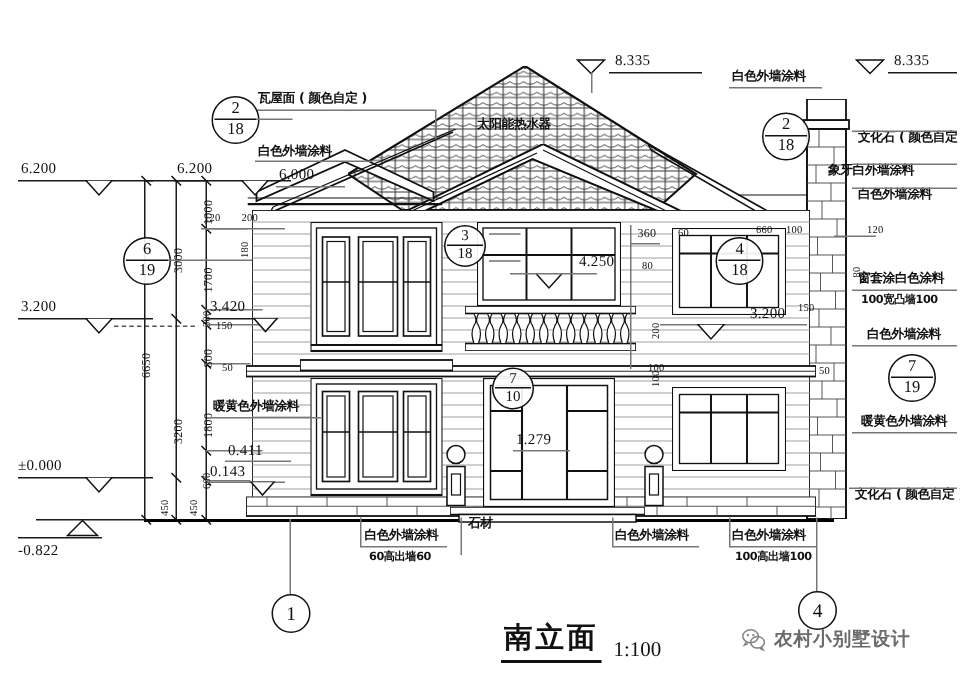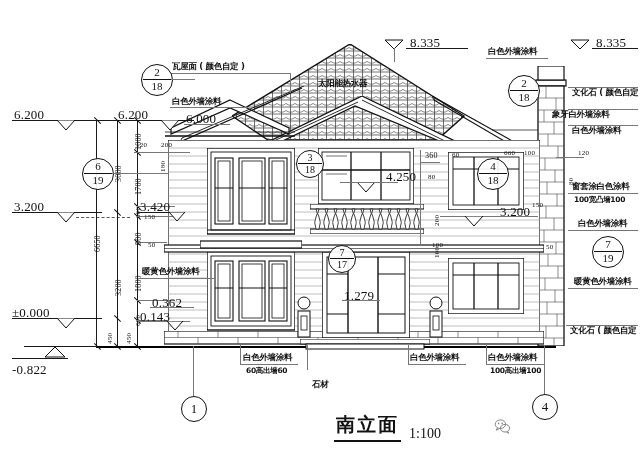--- a/index.html
+++ b/index.html
@@ -10,21 +10,21 @@
   
   .hl{position:absolute;height:0;border-top:1px solid #1a1a1a;}
   .vl{position:absolute;width:0;border-left:1px solid #1a1a1a;}
   .hl.hair{border-top:1px solid #777;}
   .vl.hair{border-left:1px solid #777;}
   .hl.thick{border-top:2px solid #000;}
   .hl.dash{border-top:1px dashed #555;}
   
   .t{position:absolute;white-space:nowrap;line-height:1;color:#111;
      font-family:"Liberation Serif","DejaVu Serif",serif;}
-  .num{font-size:13px;letter-spacing:.2px;}
+  .num{font-size:10px;letter-spacing:.2px;}
   .num.sm{font-size:8px;}
   .num.xs{font-size:7px;}
   .cn{font-size:8.5px;font-family:"DejaVu Sans","Liberation Sans",sans-serif;
       font-weight:700;letter-spacing:-.3px;}
   .cn.xs{font-size:7.5px;}
   .vtext{transform-origin:0 0;transform:rotate(-90deg);}
   .tri{position:absolute;}
   .tri svg{display:block;}
   
   .bub{position:absolute;width:30px;height:30px;border:1.3px solid #111;
@@ -400,21 +400,21 @@
   <div class="t num xs" style="left:148px;top:242px;">50</div>
   <div class="tri" style="left:168px;top:212px;">
     <svg width="18" height="10">
         <path d="M1 0 L17 0 L9 9 Z" fill="#fff" stroke="#111" stroke-width="1"></path>
       </svg>
   </div>
 
   <div class="t cn" style="left:142px;top:267px;">暖黄色外墙涂料</div>
   <div class="hl hair" style="left:140px;top:278px;width:74px;"></div>
 
-  <div class="t num" style="left:152px;top:296px;">0.362</div>
+  <div class="t num" style="left:152px;top:296px;">0.411</div>
   <div class="hl hair" style="left:150px;top:307px;width:44px;"></div>
   <div class="t num" style="left:140px;top:310px;">0.143</div>
   <div class="hl hair" style="left:138px;top:321px;width:52px;"></div>
   <div class="tri" style="left:166px;top:321px;">
     <svg width="18" height="10">
         <path d="M1 0 L17 0 L9 9 Z" fill="#fff" stroke="#111" stroke-width="1"></path>
       </svg>
   </div>
 
   <div class="bub sm" style="left:296px;top:150px;">
@@ -427,21 +427,21 @@
   <div class="tri" style="left:356px;top:182px;">
     <svg width="20" height="11">
         <path d="M1 0 L19 0 L10 10 Z" fill="#fff" stroke="#111" stroke-width="1"></path>
       </svg>
   </div>
   <div class="hl hair" style="left:340px;top:182px;width:58px;"></div>
 
   <div class="bub sm" style="left:328px;top:245px;">
     <div class="bar"></div>
     <div class="up">7</div>
-    <div class="dn">17</div>
+    <div class="dn">10</div>
   </div>
   <div class="t num" style="left:344px;top:289px;">1.279</div>
   <div class="hl hair" style="left:342px;top:300px;width:38px;"></div>
 
   <div class="t num" style="left:410px;top:36px;">8.335</div>
   <div class="hl" style="left:406px;top:48px;width:62px;"></div>
   <div class="tri" style="left:384px;top:39px;">
     <svg width="20" height="11">
         <path d="M1 1 L19 1 L10 10 Z" fill="#fff" stroke="#111" stroke-width="1"></path>
       </svg>
@@ -521,21 +521,21 @@
   <div class="hl hair" style="left:566px;top:325px;width:72px;"></div>
 
   <div class="t num xs" style="left:546px;top:244px;">50</div>
   <div class="t num xs" style="left:432px;top:242px;">100</div>
 
   <div class="t cn" style="left:243px;top:353px;">白色外墙涂料</div>
   <div class="hl hair" style="left:240px;top:364px;width:58px;"></div>
   <div class="t cn xs" style="left:246px;top:367px;">60高出墙60</div>
   <div class="vl hair" style="left:240px;top:345px;height:19px;"></div>
 
-  <div class="t cn" style="left:312px;top:380px;">石材</div>
+  <div class="t cn" style="left:312px;top:345px;">石材</div>
   <div class="vl hair" style="left:307px;top:345px;height:25px;"></div>
 
   <div class="t cn" style="left:410px;top:353px;">白色外墙涂料</div>
   <div class="hl hair" style="left:408px;top:364px;width:58px;"></div>
   <div class="vl hair" style="left:408px;top:345px;height:19px;"></div>
 
   <div class="t cn" style="left:488px;top:353px;">白色外墙涂料</div>
   <div class="hl hair" style="left:486px;top:364px;width:58px;"></div>
   <div class="t cn xs" style="left:490px;top:367px;">100高出墙100</div>
   <div class="vl hair" style="left:486px;top:345px;height:19px;"></div>
@@ -556,15 +556,16 @@
     <div class="wm-logo">
       <svg width="17" height="17" viewBox="0 0 17 17">
         <ellipse cx="6.4" cy="6.2" rx="5.2" ry="4.3" fill="none" stroke="#555" stroke-width="1"></ellipse>
         <path d="M3.4 10 L2.2 12.2 L4.8 11.1" fill="none" stroke="#555" stroke-width="1"></path>
         <ellipse cx="11" cy="10.2" rx="4.6" ry="3.8" fill="none" stroke="#555" stroke-width="1"></ellipse>
         <path d="M13.6 13.4 L14.8 15.2 L12.6 14.3" fill="none" stroke="#555" stroke-width="1"></path>
         <circle cx="4.6" cy="5.4" r="0.8" fill="#555"></circle>
         <circle cx="8.2" cy="5.4" r="0.8" fill="#555"></circle>
       </svg>
     </div>
+    <div class="wm-text">农村小别墅设计</div>
   </div>
 
 </div>
 
 </body></html>

